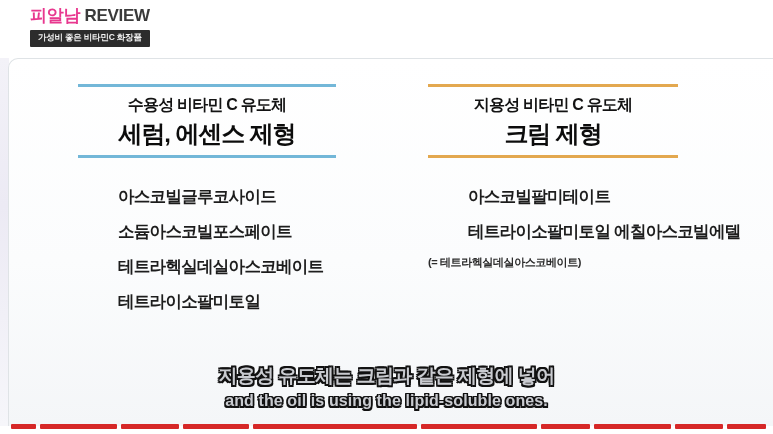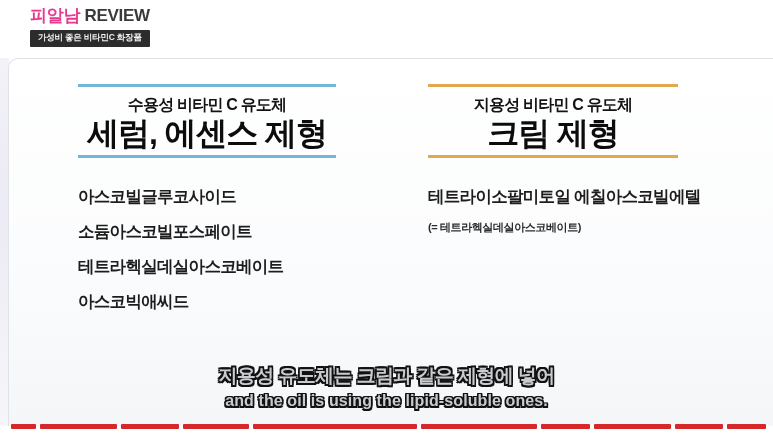--- a/index.html
+++ b/index.html
@@ -101,21 +101,21 @@
   }
   .heading-line1 {
     font-size: 16px;
     font-weight: 700;
     color: #131313;
     letter-spacing: -0.8px;
     line-height: 24px;
     white-space: nowrap;
   }
   .heading-line2 {
-    font-size: 32px;
+    font-size: 24px;
     font-weight: 700;
     color: #0c0c0c;
     letter-spacing: -1.1px;
     line-height: 31px;
     margin-top: 1px;
     white-space: nowrap;
   }
 
   .item-list {
     margin: 0;
@@ -123,20 +123,21 @@
     list-style: none;
     margin-top: 21px;
   }
   .item-list li {
     font-size: 16.5px;
     font-weight: 600;
     color: #1d1d1d;
     letter-spacing: -0.7px;
     line-height: 35px;
     white-space: nowrap;
+    margin-left: 40px;
   }
   .item-note {
     font-size: 11px;
     font-weight: 700;
     color: #2b2b2b;
     letter-spacing: -0.4px;
     line-height: 22px;
     margin-top: 2px;
     white-space: nowrap;
   }
@@ -209,30 +210,31 @@
 
   <div class="column" id="col-left">
     <div class="col-heading" style="border-top-color: rgb(115, 183, 216); border-bottom-color: rgb(115, 183, 216);">
       <div class="heading-line1">수용성 비타민 C 유도체</div>
       <div class="heading-line2">세럼, 에센스 제형</div>
     </div>
     <ul class="item-list">
       <li>아스코빌글루코사이드</li>
       <li>소듐아스코빌포스페이트</li>
       <li>테트라헥실데실아스코베이트</li>
-      <li>아스코빅애씨드</li>
+      <li>테트라이소팔미토일</li>
     </ul>
   </div>
 
   <div class="column" id="col-right">
     <div class="col-heading" style="border-top-color: rgb(227, 168, 79); border-bottom-color: rgb(227, 168, 79);">
       <div class="heading-line1">지용성 비타민 C 유도체</div>
       <div class="heading-line2">크림 제형</div>
     </div>
     <ul class="item-list">
+      <li>아스코빌팔미테이트</li>
       <li>테트라이소팔미토일 에칠아스코빌에텔</li>
     </ul>
     <div class="item-note">(= 테트라헥실데실아스코베이트)</div>
   </div>
 
   <div id="subtitles">
     <div id="sub-ko" style="color: rgb(201, 203, 208);">지용성 유도체는 크림과 같은 제형에 넣어</div>
     <div id="sub-en" style="color: rgb(201, 203, 208);">and the oil is using the lipid-soluble ones.</div>
   </div>
 

